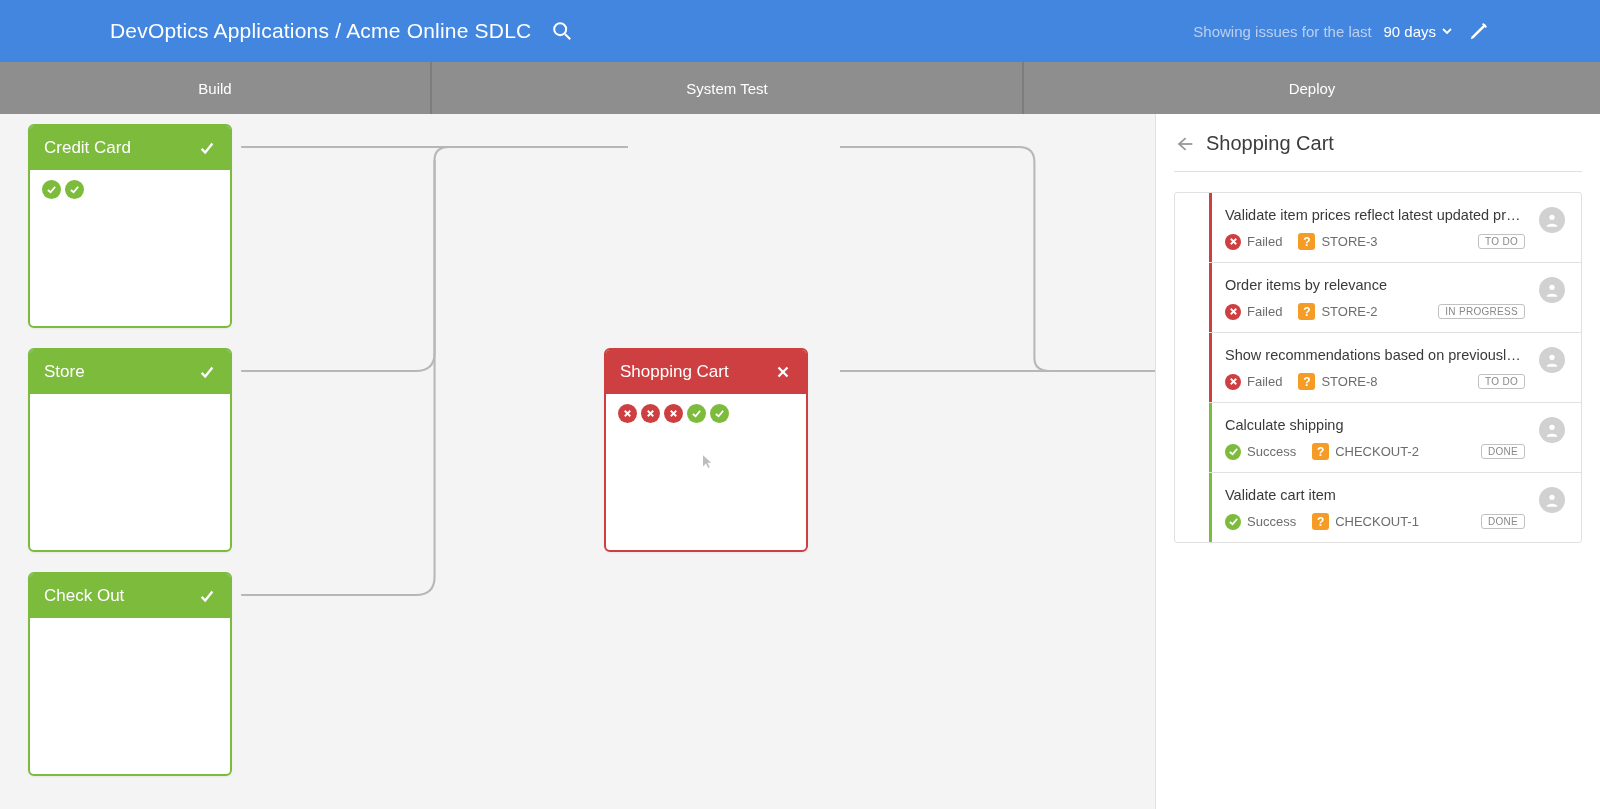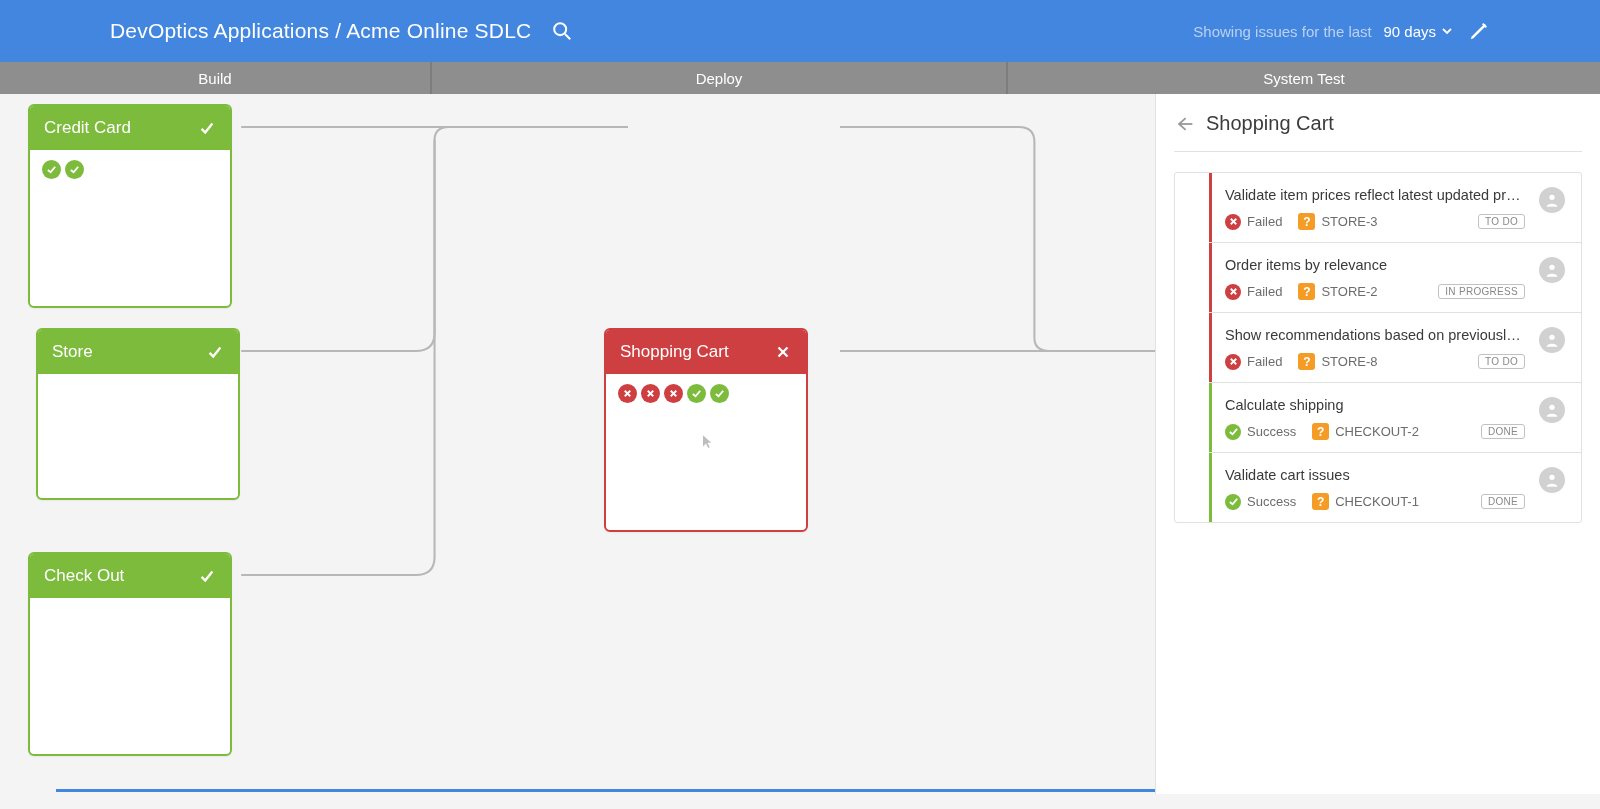--- a/index.html
+++ b/index.html
@@ -44,21 +44,21 @@
   .breadcrumb { font-size: 21px; font-weight: 500; letter-spacing: 0.2px; }
   .search-icon { width: 22px; height: 22px; fill: #fff; cursor: pointer; }
   .header-right { display: flex; align-items: center; gap: 16px; }
   .showing-label { color: var(--blue-text-muted); font-size: 15px; }
   .range-selector { display: inline-flex; align-items: center; gap: 6px; cursor: pointer; color: #fff; font-size: 15px; }
   .chevron { width: 10px; height: 10px; }
   .edit-icon { width: 22px; height: 22px; fill: #fff; cursor: pointer; }
 
   
   .tabs {
-    height: 32px;
+    height: 52px;
     background: var(--tab-bg);
     display: flex;
     align-items: stretch;
     color: #fff;
   }
   .tab {
     display: flex;
     align-items: center;
     justify-content: center;
     font-size: 15px;
@@ -211,21 +211,21 @@
     background: var(--avatar);
     display: inline-flex; align-items: center; justify-content: center;
     flex-shrink: 0;
   }
   .avatar svg { width: 16px; height: 16px; fill: #fff; }
   .meta-spacer { flex: 1; }
 
   
   #card-credit   { left: 28px;  top: 10px;  height: 204px; }
   #card-payment  { left: 604px; top: 10px;  height: 204px; }
-  #card-store    { left: 36px;  top: 234px; height: 172px; }
+  #card-store    { left: 28px;  top: 234px; height: 204px; }
   #card-shopping { left: 604px; top: 234px; height: 204px; }
   #card-checkout { left: 28px;  top: 458px; height: 204px; }
 </style>
 </head>
 <body>
 
 <div class="header">
   <div class="header-left">
     <span class="breadcrumb">
       <span>DevOptics Applications</span><span> / </span><span>Acme Online SDLC</span>
@@ -250,25 +250,25 @@
         <path d="M3 21 L6 20 L20 6 L18 4 L4 18 Z" fill="#fff"></path>
         <path d="M16 4 L20 8" stroke="#fff" stroke-width="2"></path>
       </svg>
   </div>
 </div>
 
 <div class="tabs">
   <div class="tab tab-build">
       <span>Build</span>
     </div>
+  <div class="tab tab-system">
+      <span>System Test</span>
+    </div>
   <div class="tab tab-deploy">
       <span>Deploy</span>
-    </div>
-  <div class="tab tab-system">
-      <span>System Test</span>
     </div>
 </div>
 
 <div class="main">
 
   <div class="canvas">
     <svg class="connectors" viewBox="0 0 1111 700" preserveAspectRatio="none">
       <g fill="none" stroke="#b7b7b7" stroke-width="2">
 
         <path d="M 232 33 H 604"></path>
@@ -486,21 +486,21 @@
         <span class="avatar">
             <svg viewBox="0 0 24 24">
               <circle cx="12" cy="8" r="4"></circle>
               <path d="M4 22 C4 16 20 16 20 22 Z"></path>
             </svg>
           </span>
       </div>
 
       <div class="issue success">
         <div class="issue-body">
-          <div class="issue-title">Validate cart issues</div>
+          <div class="issue-title">Validate cart item</div>
           <div class="issue-meta">
             <span class="status">
               <span class="dot green">
                   <svg viewBox="0 0 12 12">
                     <path d="M2 6.5 L5 9 L10 3" fill="none" stroke="#fff" stroke-width="2"></path>
                   </svg>
                 </span>
               <span>Success</span>
             </span>
             <span class="ticket">

